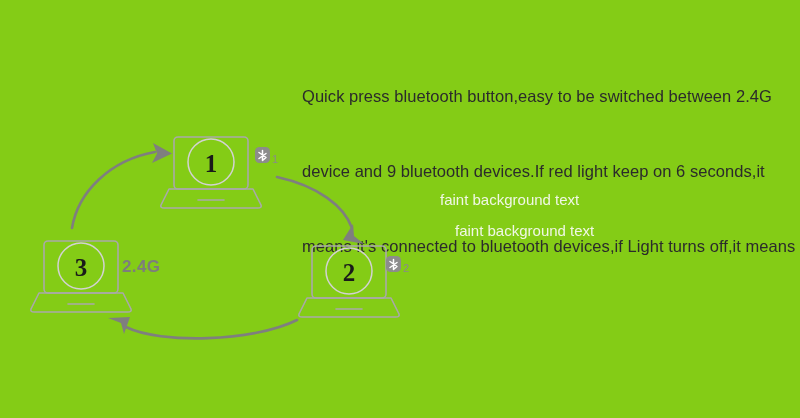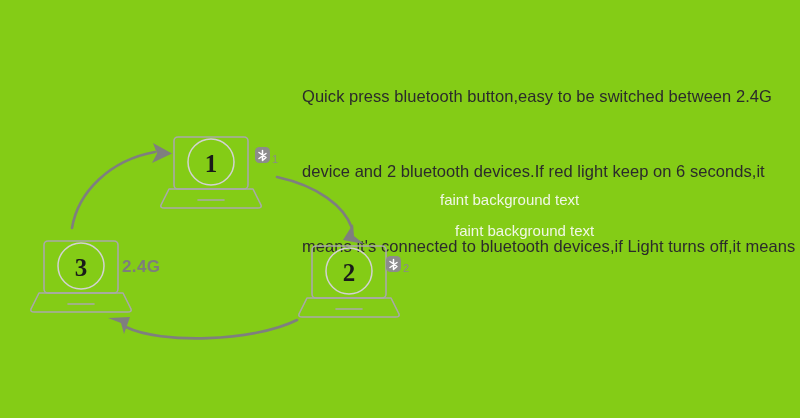--- a/index.html
+++ b/index.html
@@ -106,21 +106,21 @@
     stroke-linejoin: round;
   }
 </style>
 </head>
 <body>
 
 <div id="stage">
 
   <div id="description">
     <span class="desc-line">Quick press bluetooth button,easy to be switched between 2.4G</span>
-    <span class="desc-line">device and 2 bluetooth devices.If red light keep on 6 seconds,it</span>
+    <span class="desc-line">device and 9 bluetooth devices.If red light keep on 6 seconds,it</span>
     <span class="desc-line">means it's connected to bluetooth devices,if Light turns off,it means</span>
   </div>
 
   <svg id="diagram" viewBox="0 0 800 418">
 
     <g opacity="0.9">
       <text class="ghost-text" x="440" y="205">faint background text</text>
       <text class="ghost-text" x="455" y="236">faint background text</text>
     </g>
 

